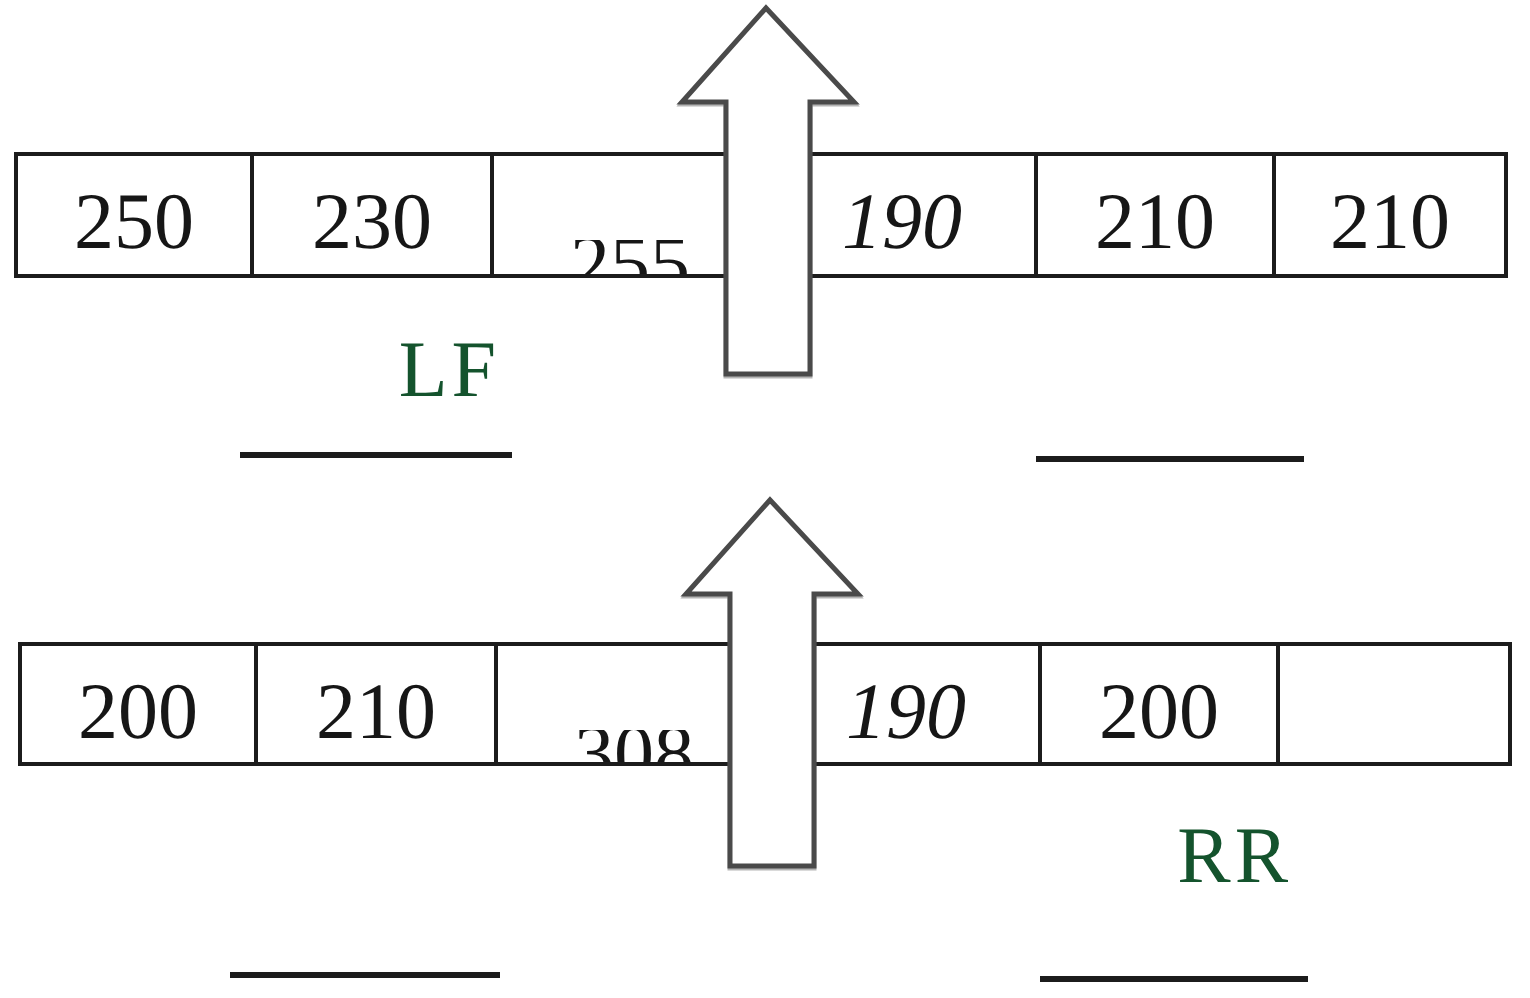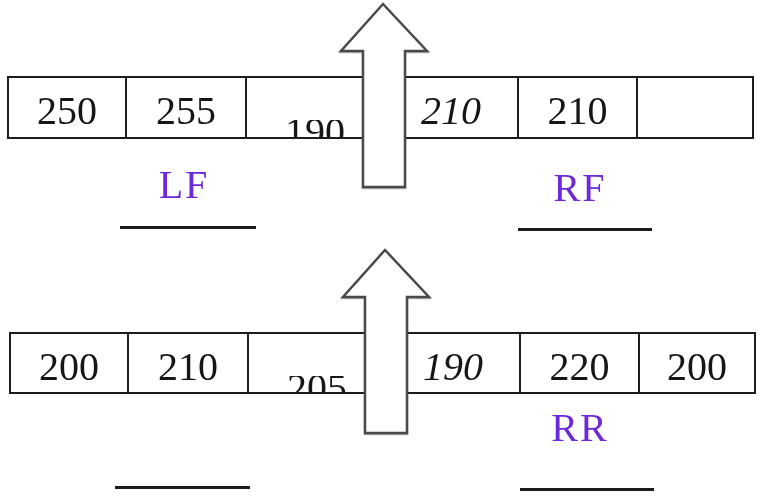--- a/index.html
+++ b/index.html
@@ -21,21 +21,21 @@
     left: 7px;
     width: 747px;
     height: 63px;
     border: 2px solid #1c1c1c;
     box-sizing: border-box;
     display: flex;
     background: #ffffff;
     z-index: 1;
   }
   .bar.top { top: 76px; }
-  .bar.bottom { top: 332px; left: 9px; height: 62px; }
+  .bar.bottom { top: 321px; left: 9px; height: 62px; }
   .cell {
     box-sizing: border-box;
     border-right: 2px solid #1c1c1c;
     display: flex;
     align-items: center;
     justify-content: center;
     font-size: 40px;
     line-height: 1;
     padding-top: 7px;
     color: #161616;
@@ -50,25 +50,25 @@
   .arrow {
     position: absolute;
     z-index: 2;
     filter: drop-shadow(0 1.5px 0 rgba(90,90,90,0.45));
   }
   .arrow.top-arrow { left: 335px; top: 1px; }
   .arrow.bottom-arrow { left: 337px; top: 247px; }
   .axis-label {
     position: absolute;
     width: 132px;
-    text-align: center;
+    text-align: right;
     font-size: 40px;
     line-height: 44px;
     letter-spacing: 2px;
-    color: #6d28d9;
+    color: #14532d;
     z-index: 3;
   }
   .label-lf { left: 118px; top: 163px; }
   .label-rf { left: 514px; top: 166px; }
   .label-rl { left: 112px; top: 425px; }
   .label-rr { left: 514px; top: 406px; }
   .underline {
     position: absolute;
     height: 3px;
     background: #1c1c1c;
@@ -79,47 +79,46 @@
   .ul-rl { left: 115px; top: 486px; width: 135px; }
   .ul-rr { left: 520px; top: 488px; width: 134px; }
 </style>
 </head>
 <body>
 
 <div class="canvas">
 
   <div class="bar top">
     <div class="cell">250</div>
+    <div class="cell">230</div>
     <div class="cell">255</div>
     <div class="cell">190</div>
     <div class="cell">210</div>
     <div class="cell">210</div>
   </div>
 
   <div class="bar bottom">
     <div class="cell">200</div>
     <div class="cell">210</div>
-    <div class="cell">205</div>
+    <div class="cell">308</div>
     <div class="cell">190</div>
-    <div class="cell">220</div>
     <div class="cell">200</div>
   </div>
 
   <svg class="arrow top-arrow" width="102" height="200" viewBox="0 0 102 200">
     <polygon points="48,3 6,50 28,50 28,186 70,186 70,50 92,50" fill="#ffffff" stroke="#4a4a4a" stroke-width="2.5" stroke-linejoin="miter"></polygon>
   </svg>
 
   <svg class="arrow bottom-arrow" width="102" height="200" viewBox="0 0 102 200">
     <polygon points="48,3 6,50 28,50 28,186 70,186 70,50 92,50" fill="#ffffff" stroke="#4a4a4a" stroke-width="2.5" stroke-linejoin="miter"></polygon>
   </svg>
 
   <div class="axis-label label-lf">LF</div>
   <div class="underline ul-lf"></div>
 
-  <div class="axis-label label-rf">RF</div>
   <div class="underline ul-rf"></div>
 
   <div class="underline ul-rl"></div>
 
   <div class="axis-label label-rr">RR</div>
   <div class="underline ul-rr"></div>
 
 </div>
 
 </body></html>

